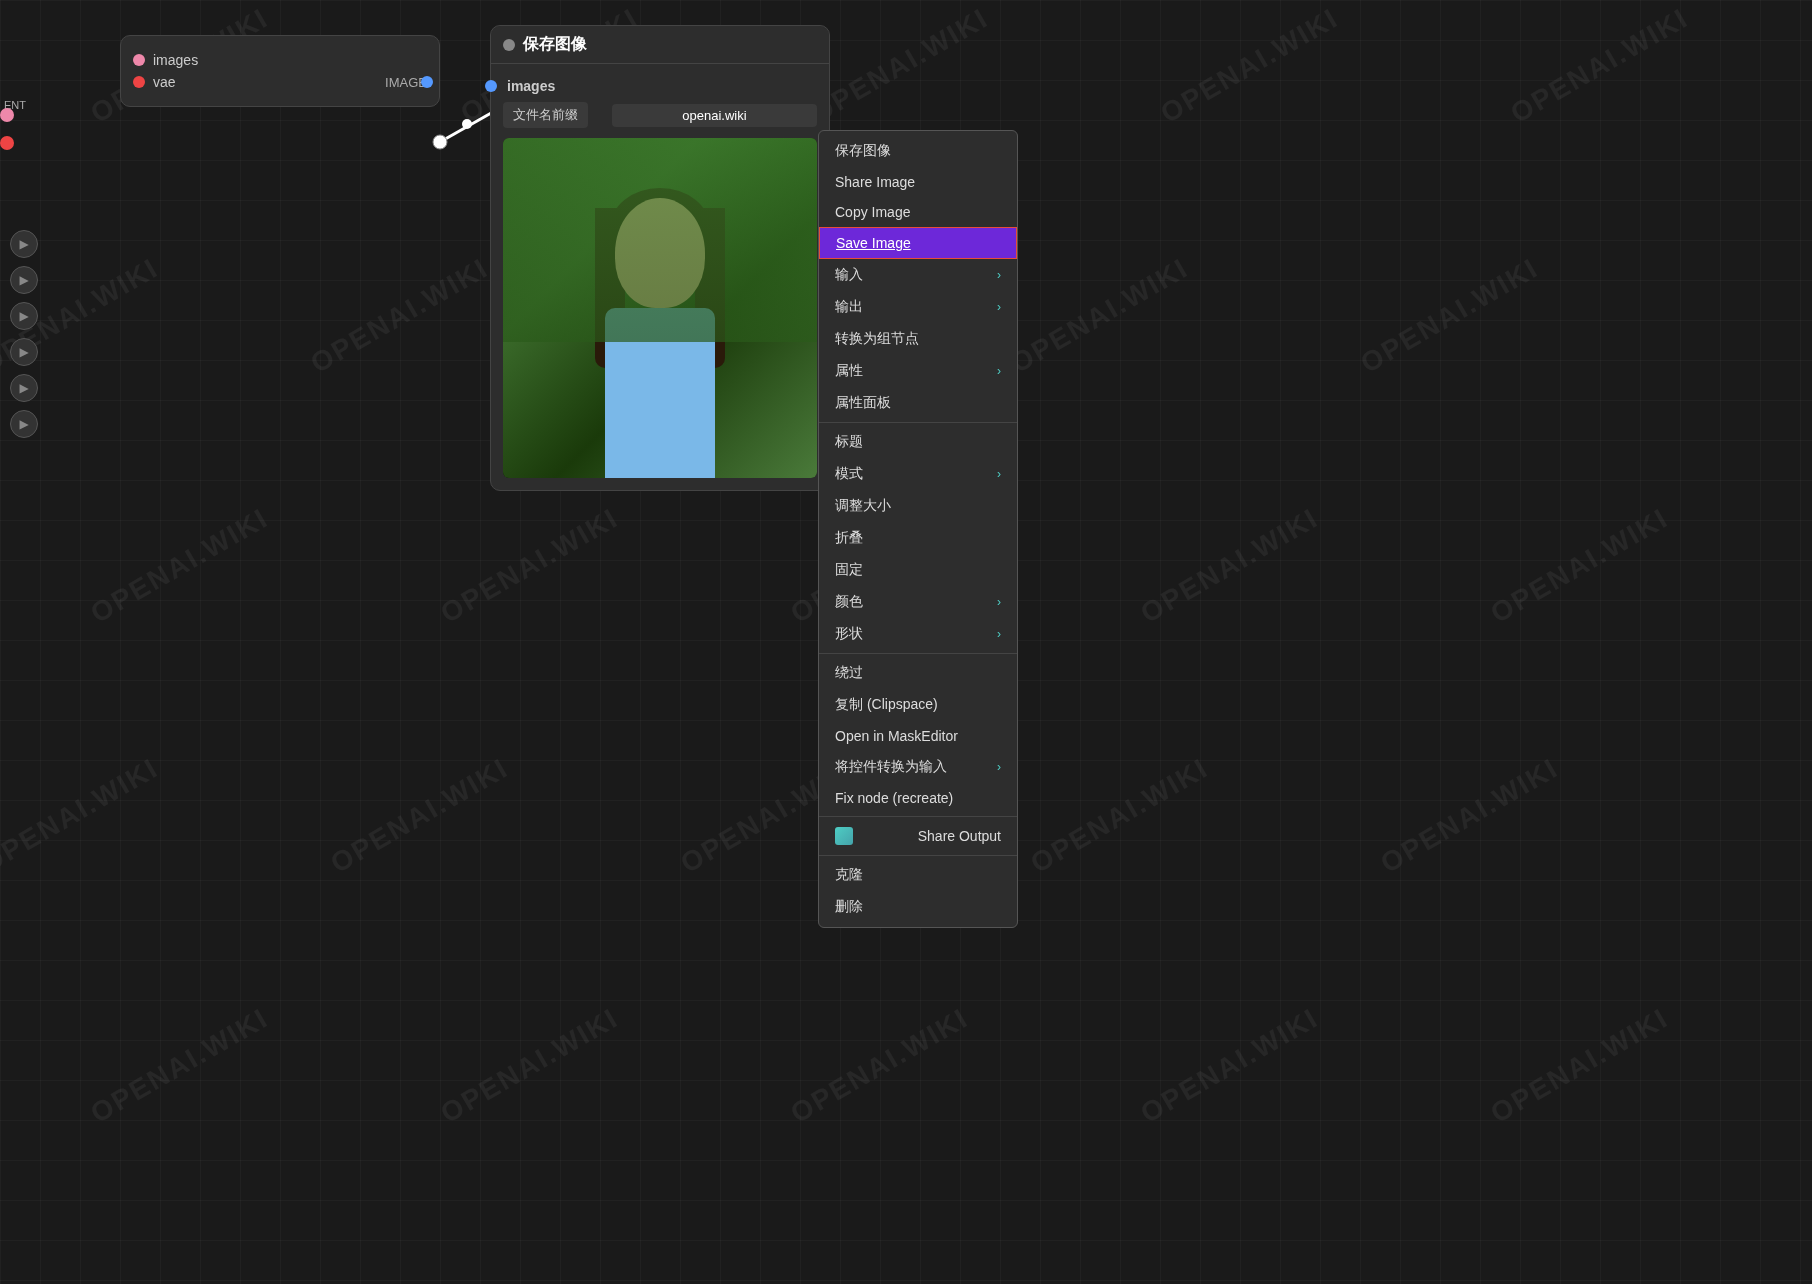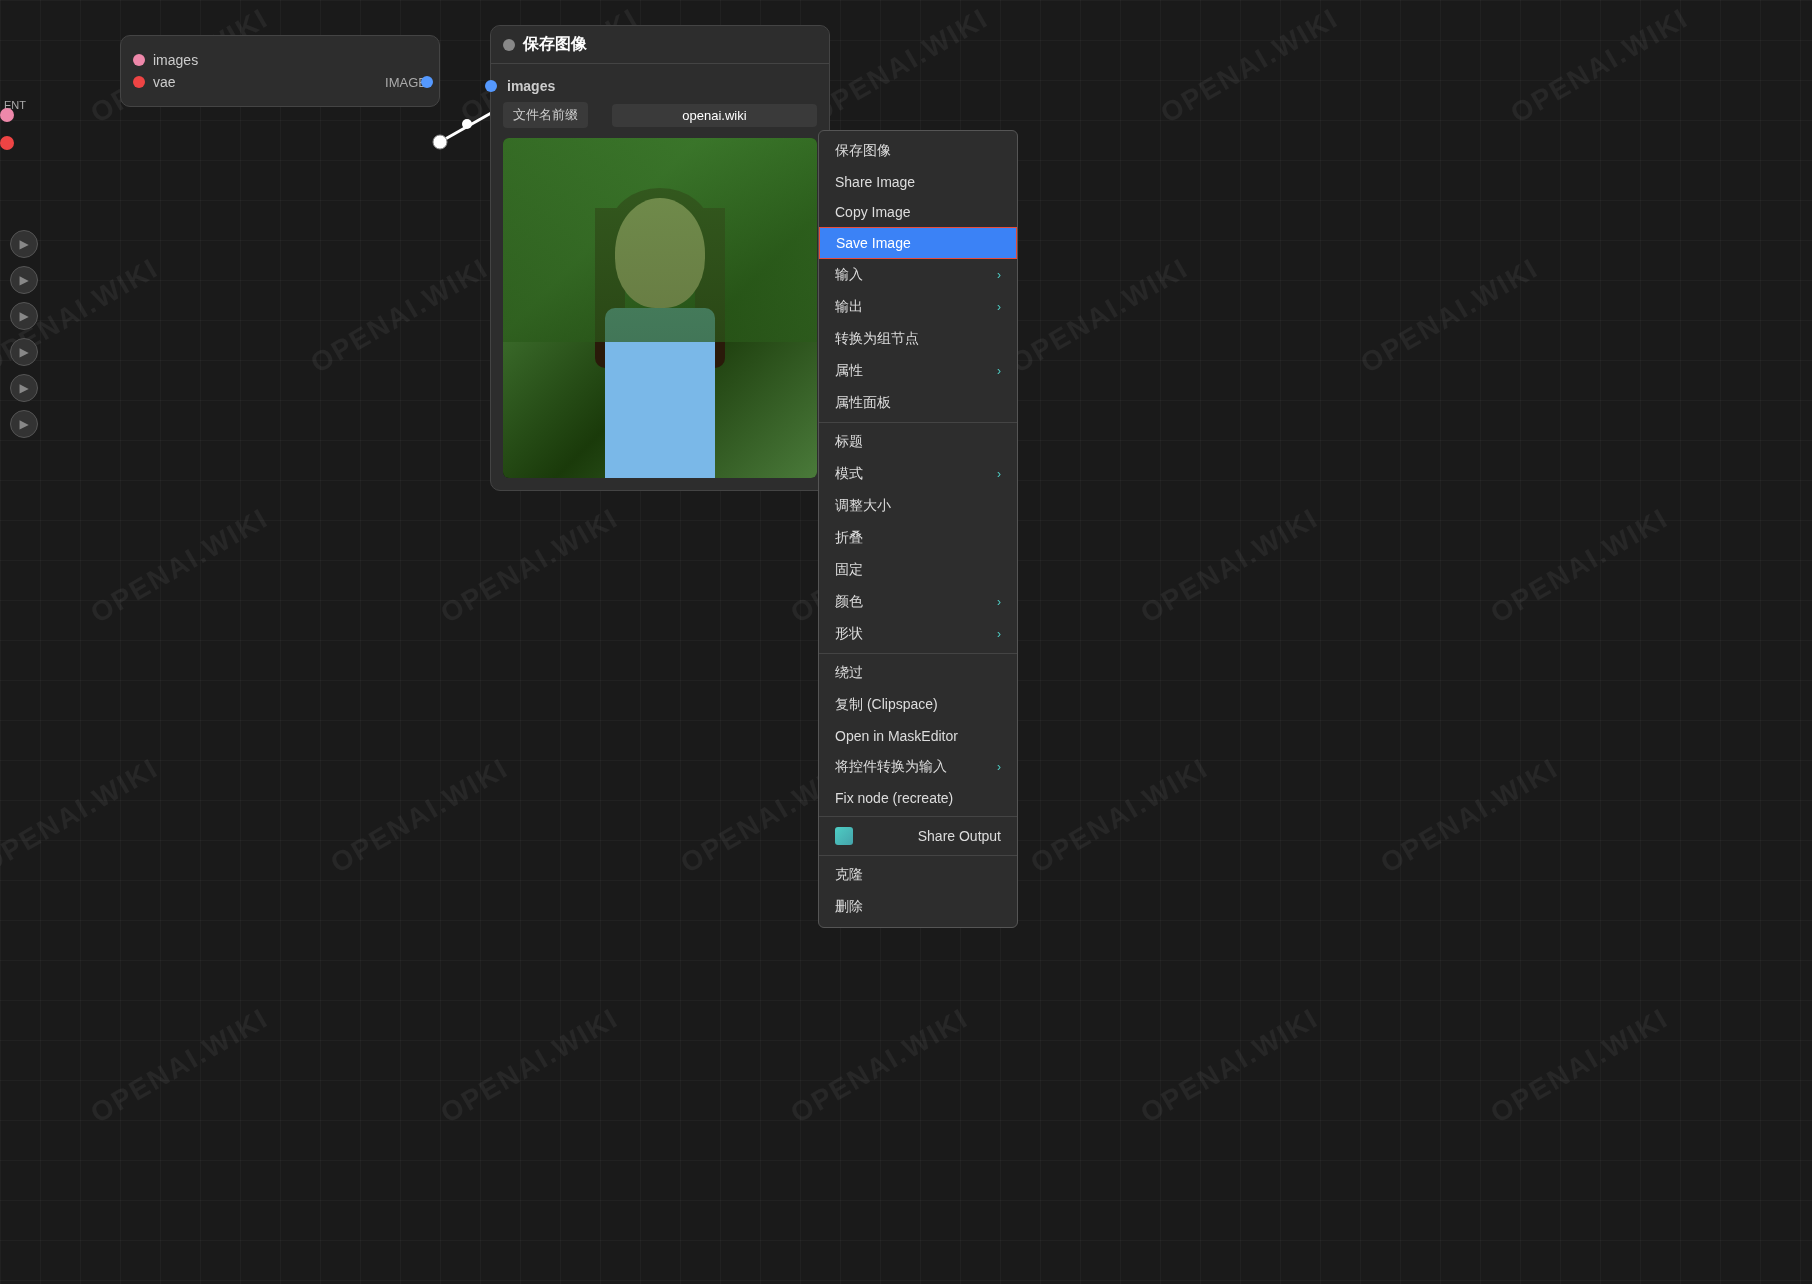--- a/index.html
+++ b/index.html
@@ -265,23 +265,24 @@
       padding: 7px 16px;
       color: #ddd;
       font-size: 14px;
       cursor: pointer;
       display: flex;
       align-items: center;
       justify-content: space-between;
       position: relative;
     }
     .cm-item.highlighted {
-      background: #3b82f6;
+      background: #6d28d9;
       color: #fff;
       border: 1px solid #e74c3c;
+      text-decoration: underline;
     }
     .cm-item .arrow {
       color: #4ecdc4;
       font-size: 12px;
     }
     .cm-divider {
       height: 1px;
       background: #444;
       margin: 3px 0;
     }

